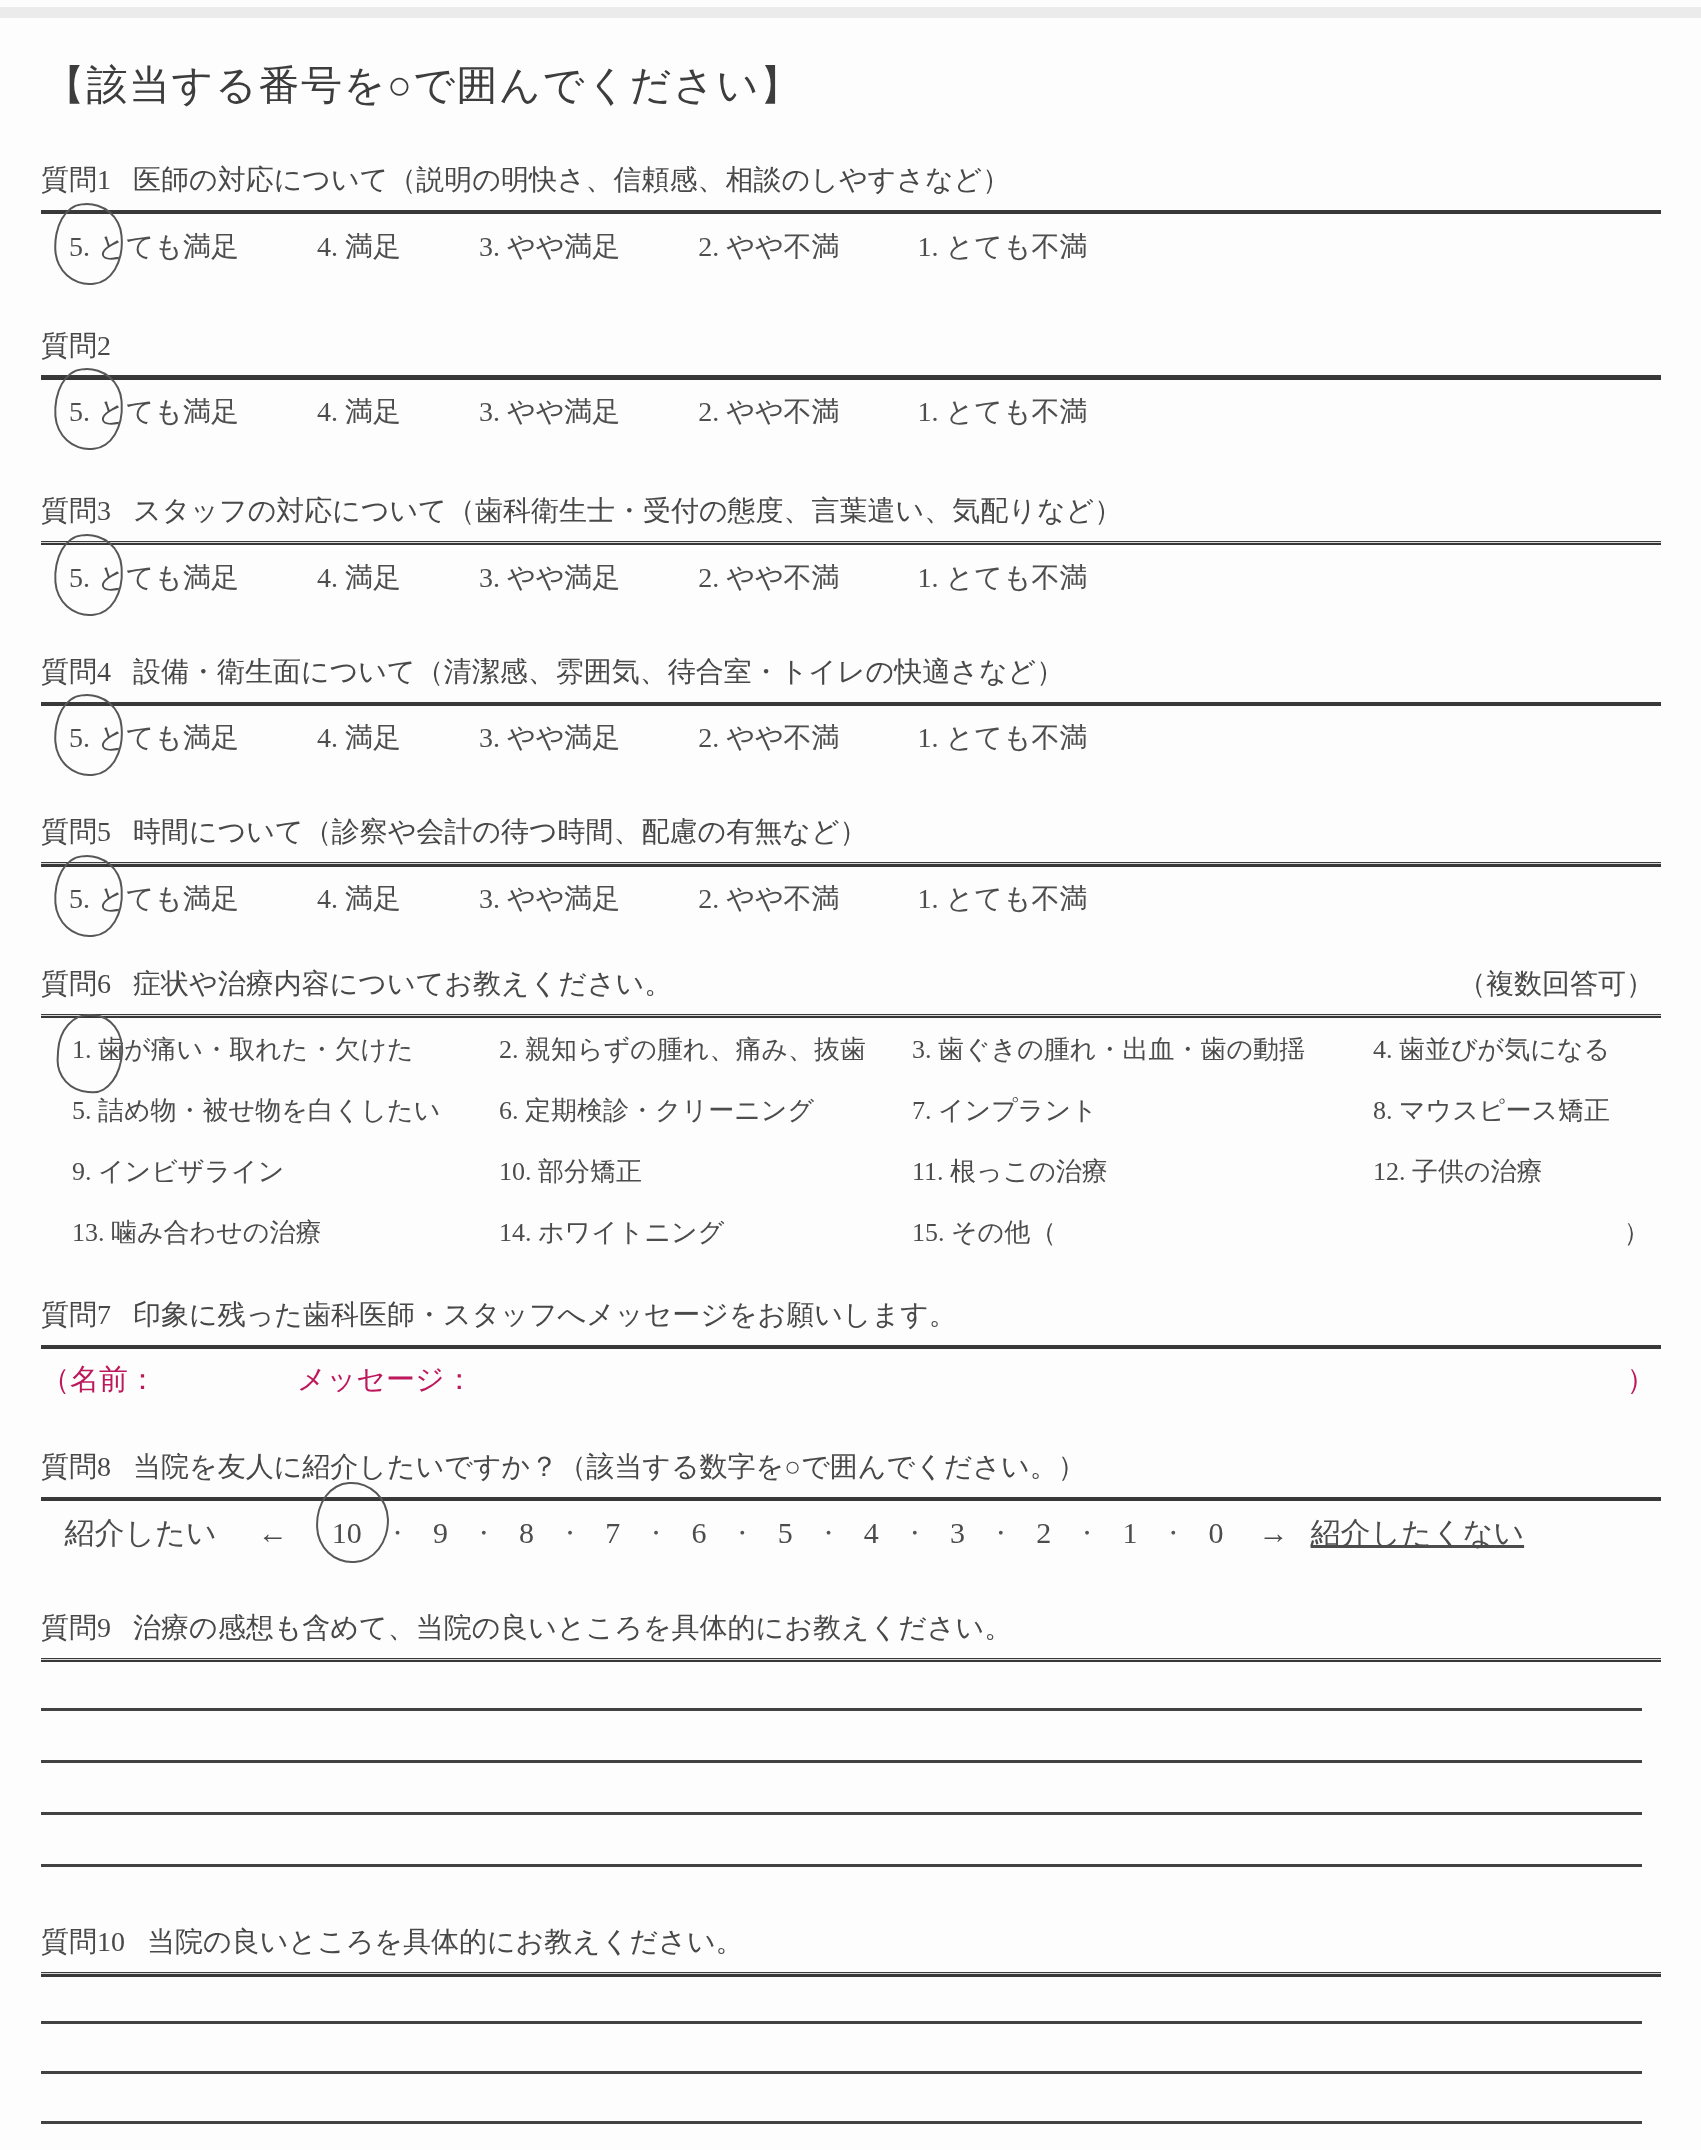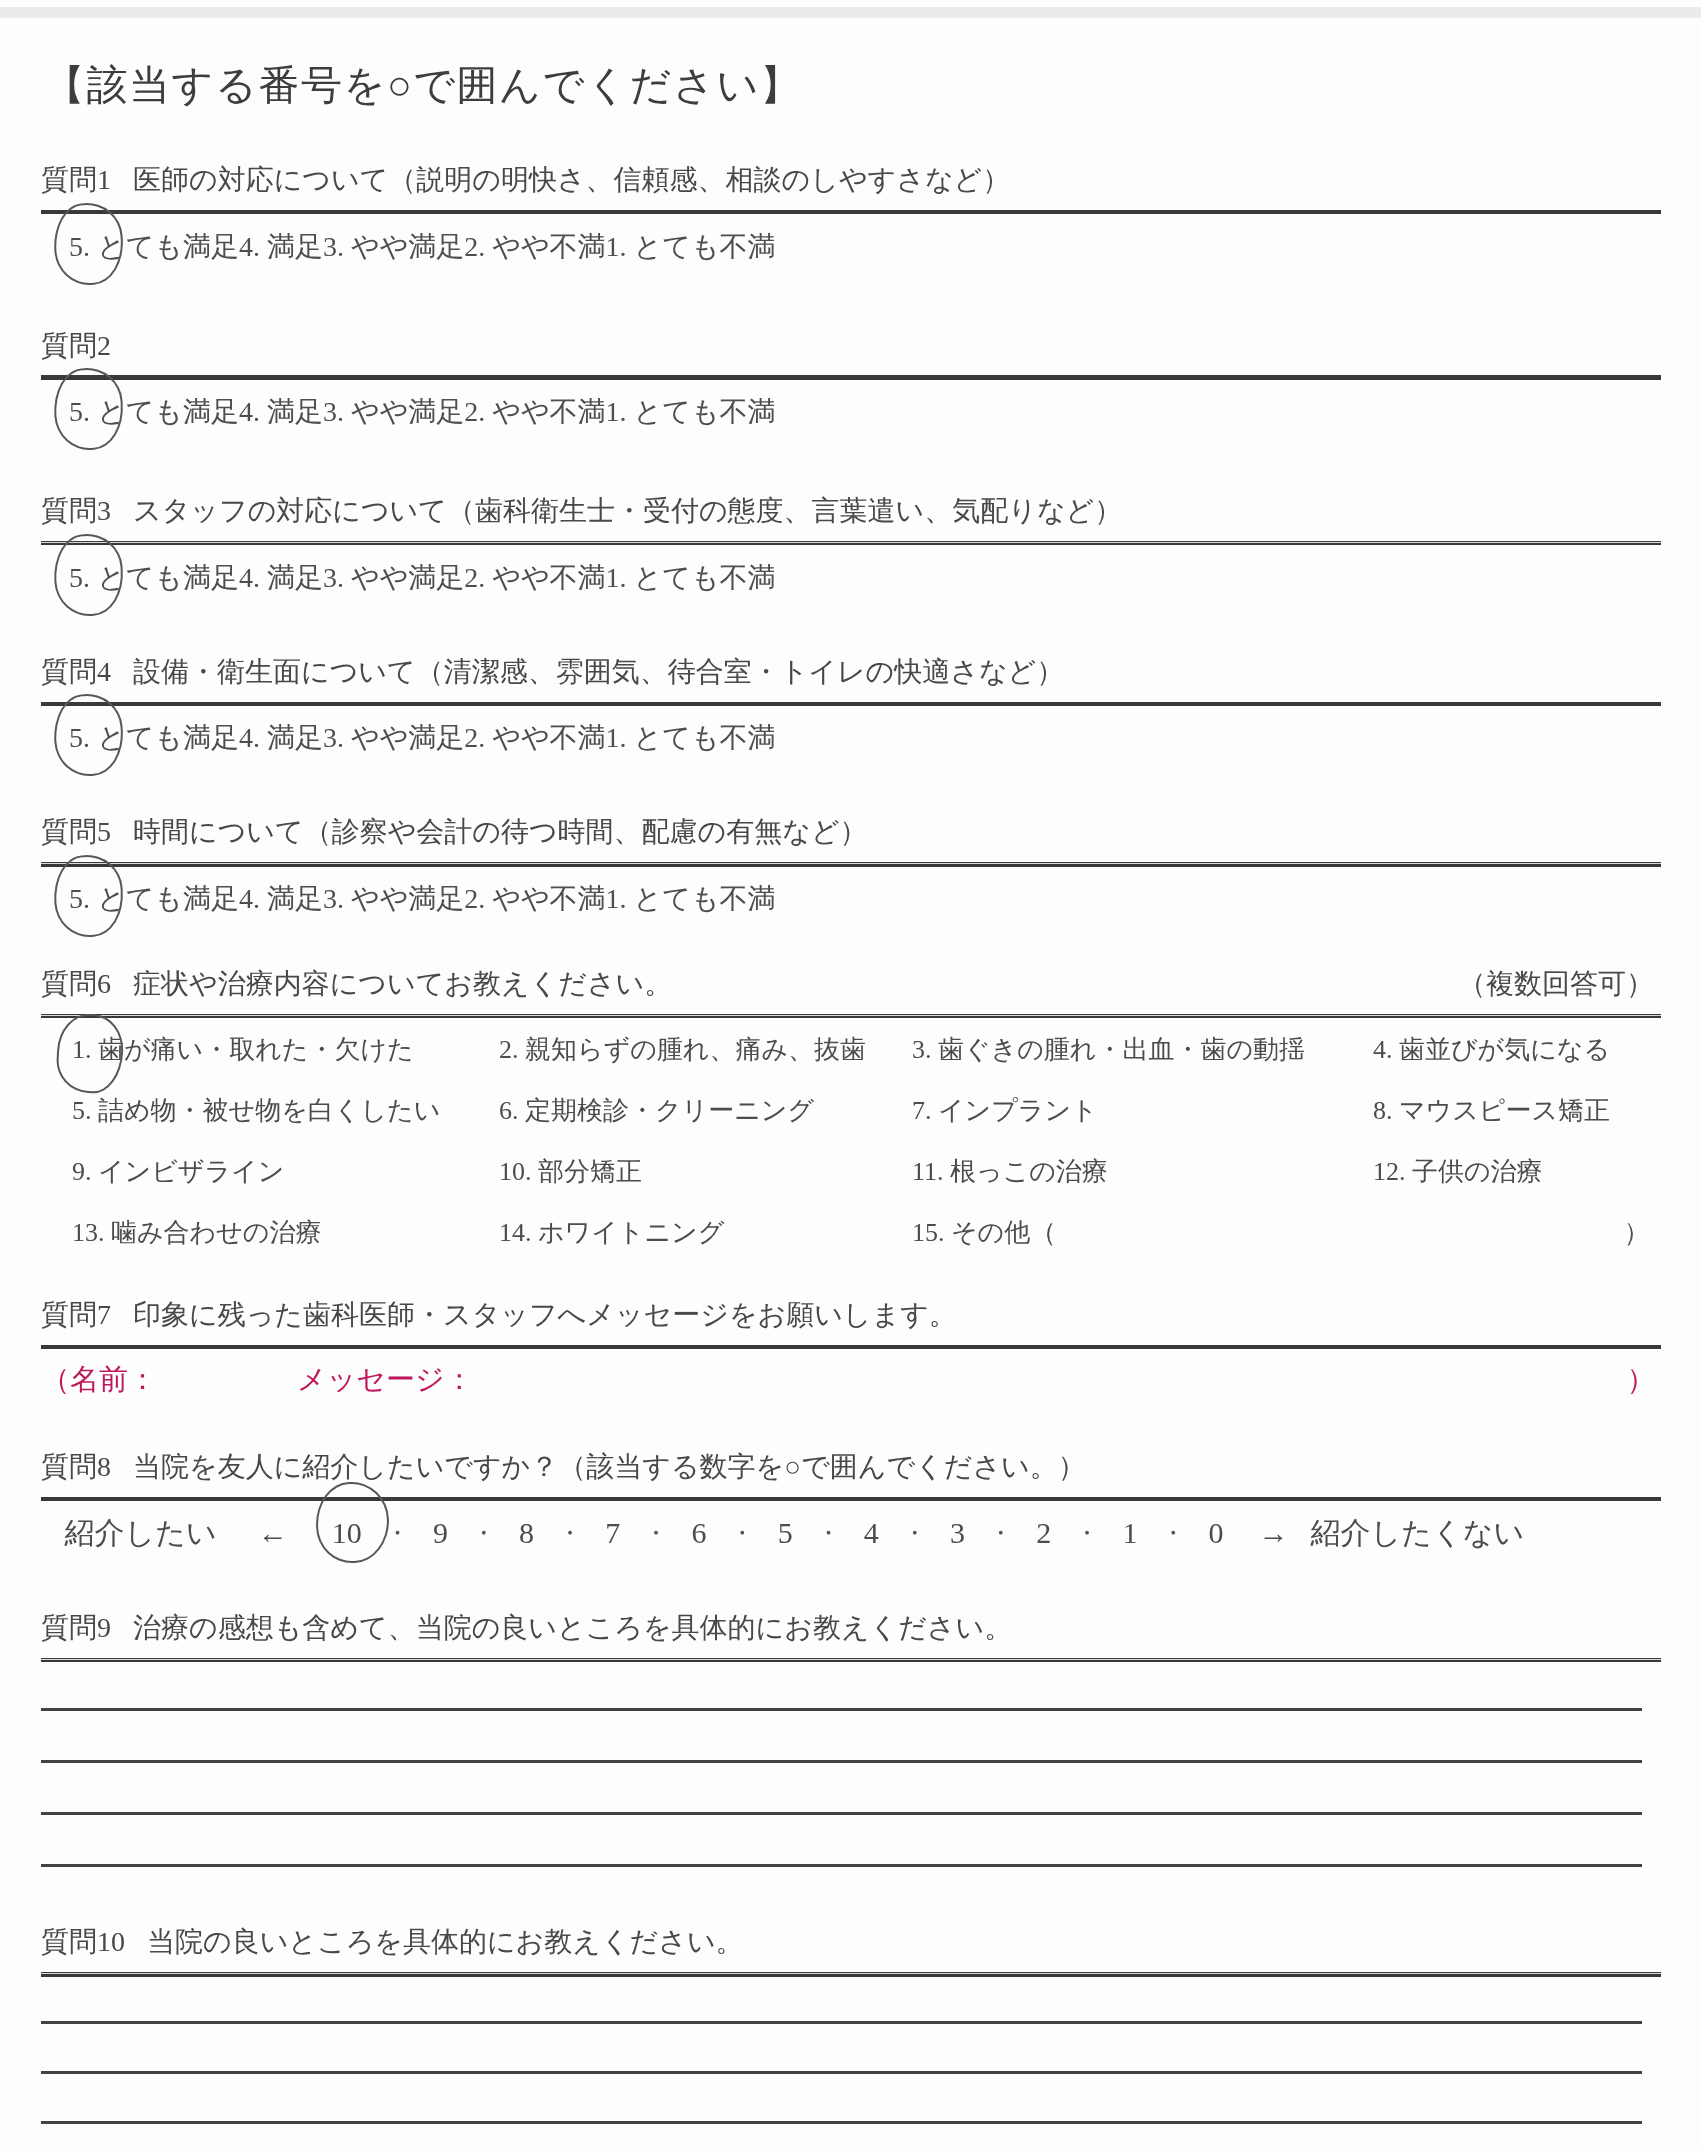--- a/index.html
+++ b/index.html
@@ -29,42 +29,42 @@
 
   .qheading{display:flex;font-size:28px;line-height:43px;color:#484848;}
   .qtitle{margin-left:22px;}
   .qnote{margin-left:auto;padding-right:5.9px;}
 
   .rule{
     margin-top:8.9px;height:4.4px;width:1620px;
     background:linear-gradient(to bottom,#3a3a3a 0px,#3a3a3a 1.5px,#d9d9d9 1.5px,#d9d9d9 2.2px,#383838 2.2px,#383838 4.4px);
   }
 
-  .options{margin-top:13.3px;padding-left:28px;display:flex;font-size:28px;line-height:38px;color:#4e4e4e;}
+  .options{margin-top:13.3px;padding-left:28px;display:flex;column-gap:78px;font-size:28px;line-height:38px;color:#4e4e4e;}
   .opt{position:relative;white-space:nowrap;}
 
   .circle{position:absolute;border:2.2px solid #575757;border-radius:46% 54% 48% 52% / 58% 44% 56% 46%;pointer-events:none;}
   .c-rating{width:65px;height:78px;left:-14.8px;top:-25px;transform:rotate(-4deg);}
   .c-q6{width:62px;height:75px;left:-14.8px;top:-19px;transform:rotate(3deg);border-radius:50% 50% 46% 54% / 52% 50% 58% 44%;}
   .c-q8{width:69px;height:77px;left:-16px;top:-31px;transform:rotate(-2deg);border-radius:48% 52% 50% 50% / 54% 48% 54% 46%;}
 
   .grid{margin-top:14.8px;padding-left:31px;display:grid;grid-template-columns:427px 413px 461px 1fr;row-gap:27px;font-size:26px;line-height:34px;color:#4c4c4c;}
   .grid .paren{text-align:right;padding-right:10.3px;}
 
   .answer-row{margin-top:11.8px;display:flex;font-size:29px;line-height:37px;color:#be185d;}
   .msg-label{margin-left:140px;}
   .spacer{flex:1;}
   .close-paren{padding-right:4.4px;}
 
   .nps-row{margin-top:11.8px;padding-left:23.6px;display:flex;align-items:flex-end;font-size:30px;line-height:40px;color:#4c4c4c;white-space:nowrap;}
   .nps-arrow{margin-left:41px;}
   .nps-first{margin-left:44px;}
   .nps-dot{margin:0 23.6px;font-size:24px;color:#555;}
   .nps-arrow-r{margin-left:35px;}
-  .nps-right-label{margin-left:22px;}
+  .nps-right-label{margin-left:22px;text-decoration:underline;}
 
   .ansline{height:3px;width:1601px;background:#424242;}
   .q9 .ansline{margin-top:49px;}
   .q9 .ansline.first{margin-top:46px;}
   .q10 .ansline{margin-top:47px;}
   .q10 .ansline.first{margin-top:44px;}
 </style>
 </head>
 <body>
 

